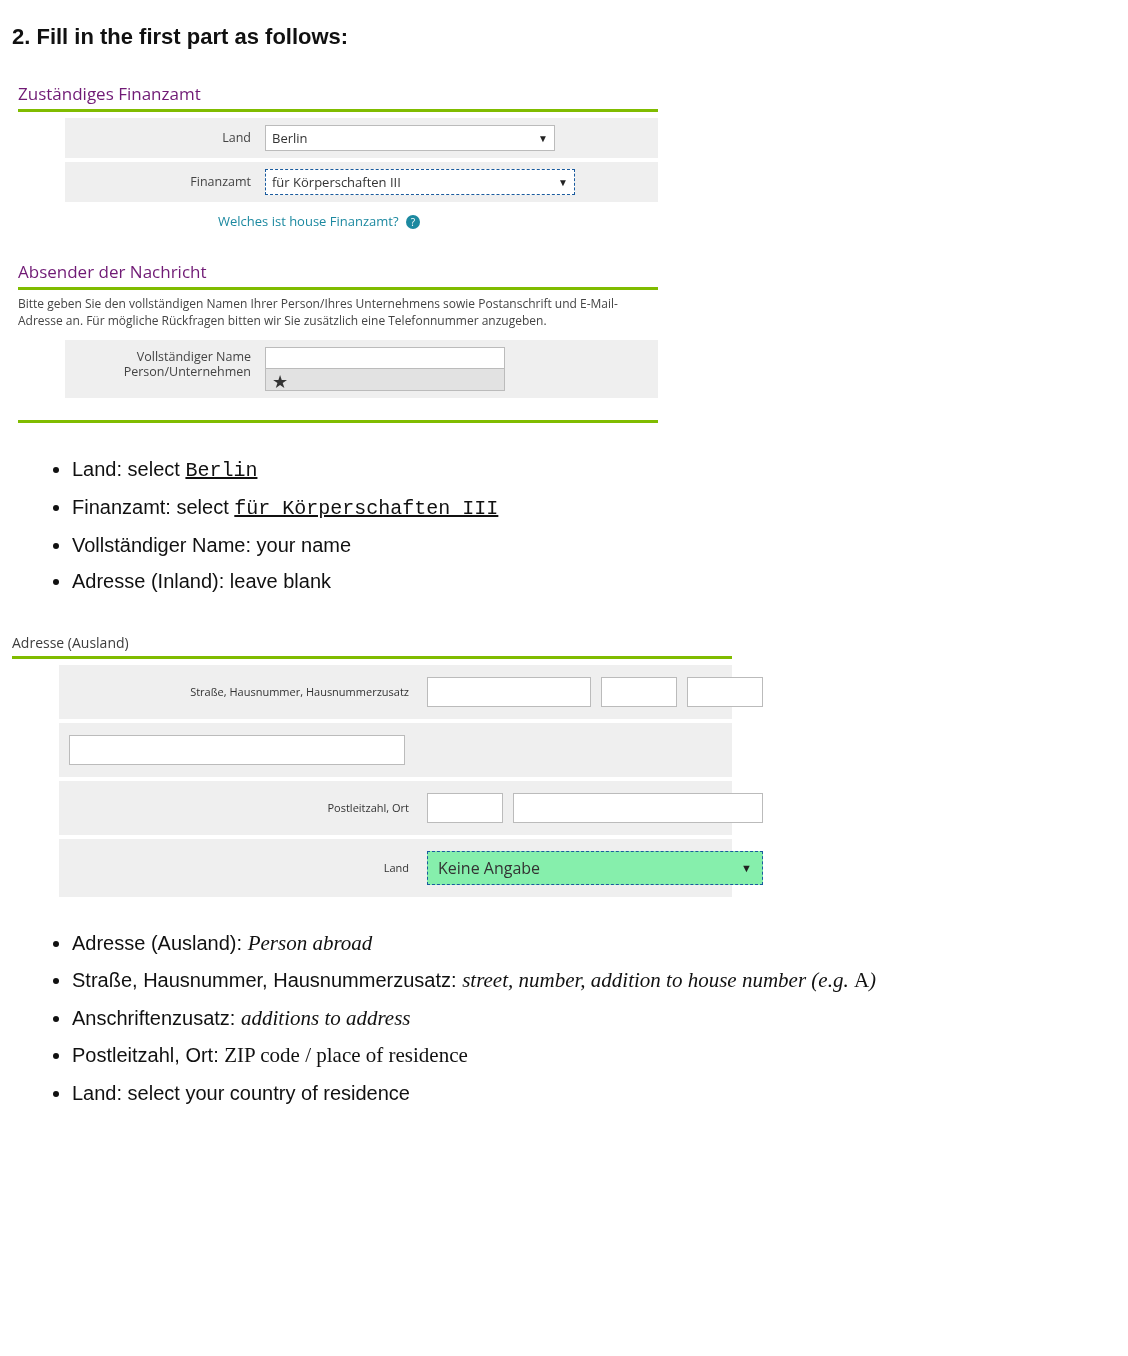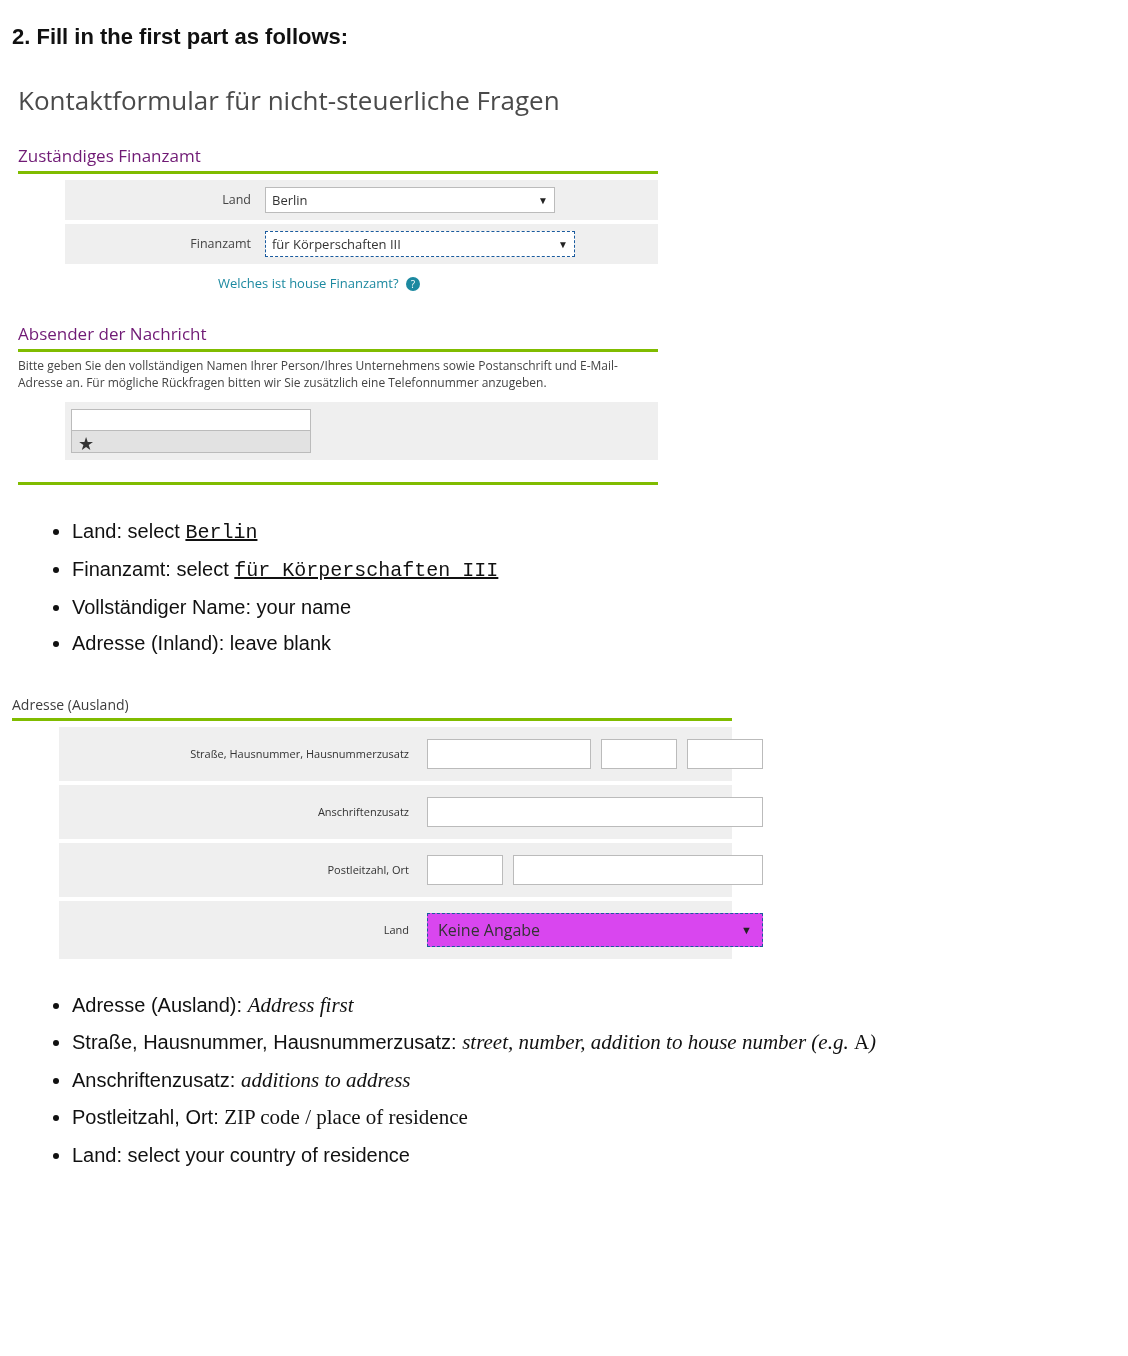--- a/index.html
+++ b/index.html
@@ -194,42 +194,41 @@
     height: 30px;
     border: 1px solid var(--border);
     background: #fff;
     box-sizing: border-box;
   }
   .inputs { display: flex; gap: 10px; }
   .select2 {
     height: 34px;
     width: 336px;
     border: 1px dashed #1a5b9e;
-    background: #d946ef;
+    background: #86efac;
     font-size: 16px;
     padding: 0 10px;
     display: inline-flex;
     align-items: center;
     box-sizing: border-box;
   }
   .select2 .caret {
     margin-left: auto;
     font-size: 11px;
     color: #222;
   }
 </style>
 </head>
 <body>
 
 <div class="page">
 
   <h1 class="step-heading">2. Fill in the first part as follows:</h1>
 
   <div class="shot shot1">
-    <h2 class="form-title">Kontaktformular für nicht-steuerliche Fragen</h2>
 
     <div class="section-head">Zuständiges Finanzamt</div>
     <div class="green-line"></div>
 
     <div class="row">
       <div class="lbl">Land</div>
       <div class="ctl">
         <div class="select w300">
           <span>Berlin</span>
           <span class="caret">▼</span>
@@ -254,20 +253,24 @@
       </a>
     </div>
 
     <div class="section-gap"></div>
 
     <div class="section-head">Absender der Nachricht</div>
     <div class="green-line"></div>
     <p class="desc-note">Bitte geben Sie den vollständigen Namen Ihrer Person/Ihres Unternehmens sowie Postanschrift und E-Mail-Adresse an. Für mögliche Rückfragen bitten wir Sie zusätzlich eine Telefonnummer anzugeben.</p>
 
     <div class="row row2">
+      <div class="lbl" style="padding-top:2px;">
+        <span>Vollständiger Name</span><br>
+        <span>Person/Unternehmen</span>
+      </div>
       <div class="ctl name-stack">
         <input type="text" class="txt w240" style="">
         <div class="below-box">
           <span>★</span>
         </div>
       </div>
     </div>
 
     <div class="section-gap"></div>
 
@@ -292,21 +295,20 @@
     <div class="row">
       <div class="lbl">Straße,  Hausnummer, Hausnummerzusatz</div>
       <div class="inputs">
         <input type="text" class="txt2" style="width: 164px;">
         <input type="text" class="txt2" style="width: 76px;">
         <input type="text" class="txt2" style="width: 76px;">
       </div>
     </div>
 
     <div class="row">
-      <div class="lbl">Anschriftenzusatz</div>
       <div class="inputs">
         <input type="text" class="txt2" style="width: 336px;">
       </div>
     </div>
 
     <div class="row">
       <div class="lbl">Postleitzahl,  Ort</div>
       <div class="inputs">
         <input type="text" class="txt2" style="width: 76px;">
         <input type="text" class="txt2" style="width: 250px;">
@@ -319,21 +321,21 @@
         <div class="select2">
           <span>Keine Angabe</span>
           <span class="caret">▼</span>
         </div>
       </div>
     </div>
   </div>
 
   <ul class="instr" style="margin-top:10px">
     <li>
-      <span>Adresse (Ausland): </span><span class="serif-ital">Address first</span>
+      <span>Adresse (Ausland): </span><span class="serif-ital">Person abroad</span>
     </li>
     <li>
       <span>Straße, Hausnummer, Hausnummerzusatz: </span><span class="serif-ital">street, number, addition to house number (e.g. </span><span class="serif">A</span><span class="serif-ital">)</span>
     </li>
     <li>
       <span>Anschriftenzusatz: </span><span class="serif-ital">additions to address</span>
     </li>
     <li>
       <span>Postleitzahl, Ort: </span><span class="serif">ZIP code / place of residence</span>
     </li>

